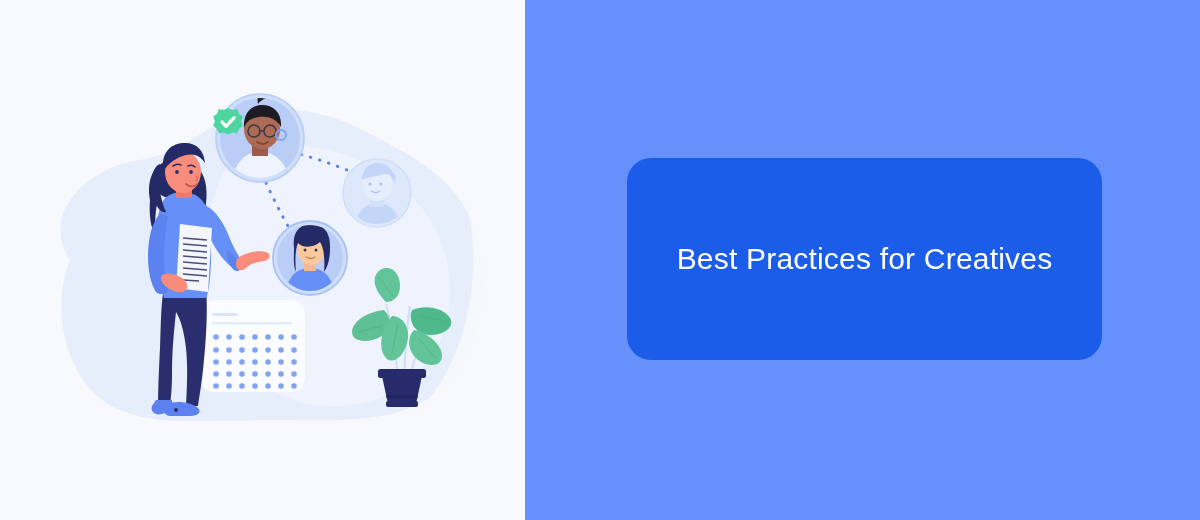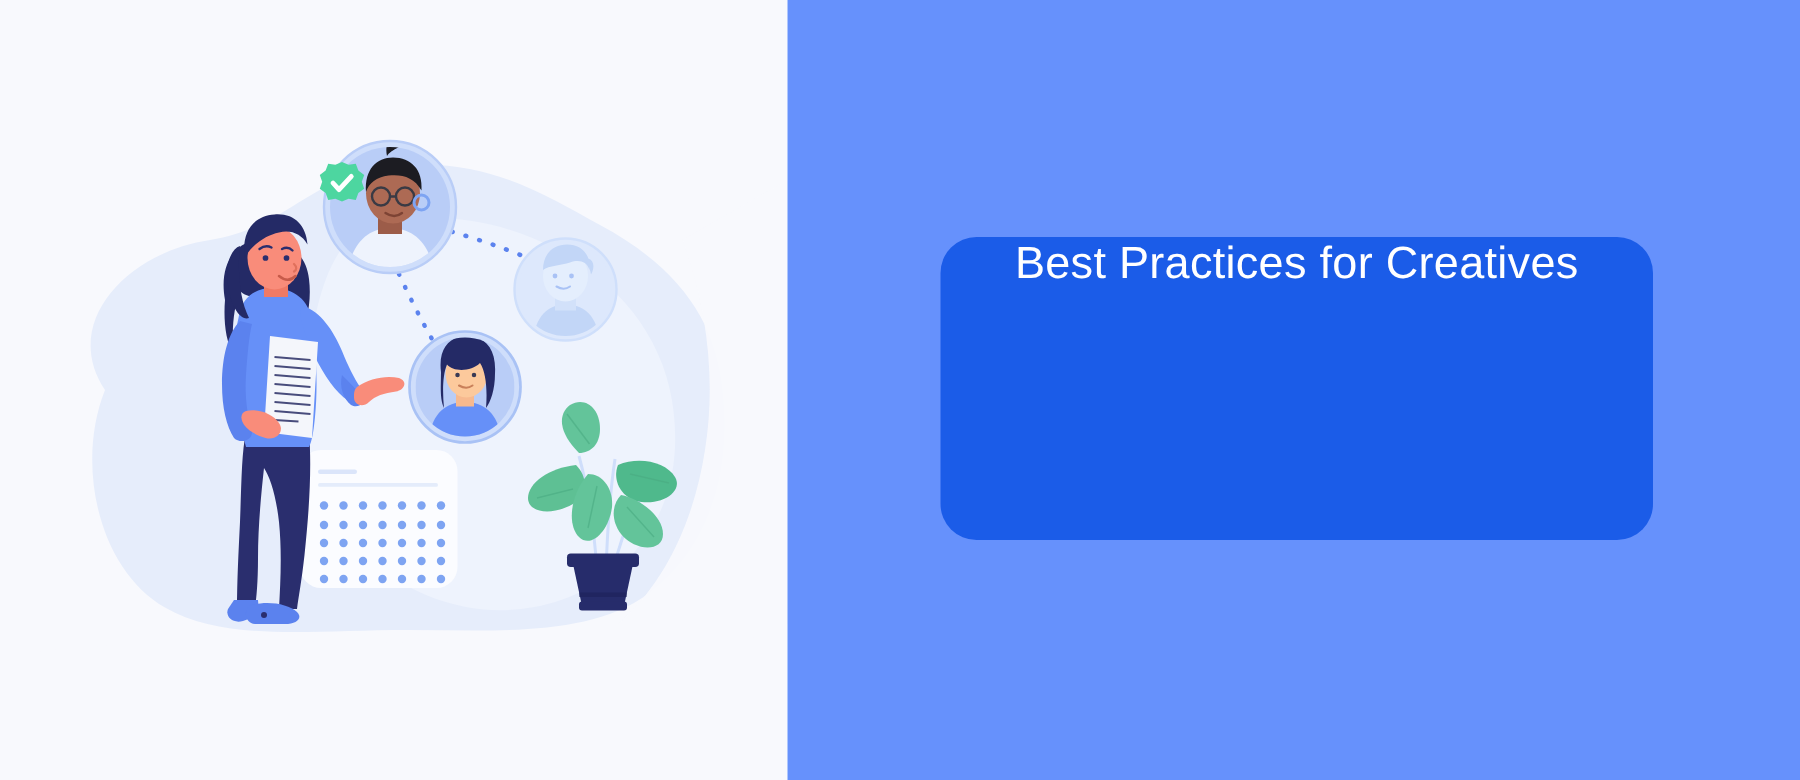--- a/index.html
+++ b/index.html
@@ -28,21 +28,21 @@
     width:675px; height:520px;
     background:#6691fc;
     flex:0 0 675px;
   }
   #title-card {
     position:absolute;
     left:102px; top:158px;
     width:475px; height:202px;
     background:#1b5ce8;
     border-radius:24px;
-    display:flex; align-items:flex-start; justify-content:center;
+    display:flex; align-items:center; justify-content:center;
   }
   #title-text {
     color:#ffffff;
     font-size:30px;
     font-weight:400;
     letter-spacing:0.2px;
     line-height:1.2;
     text-align:center;
     white-space:nowrap;
   }

